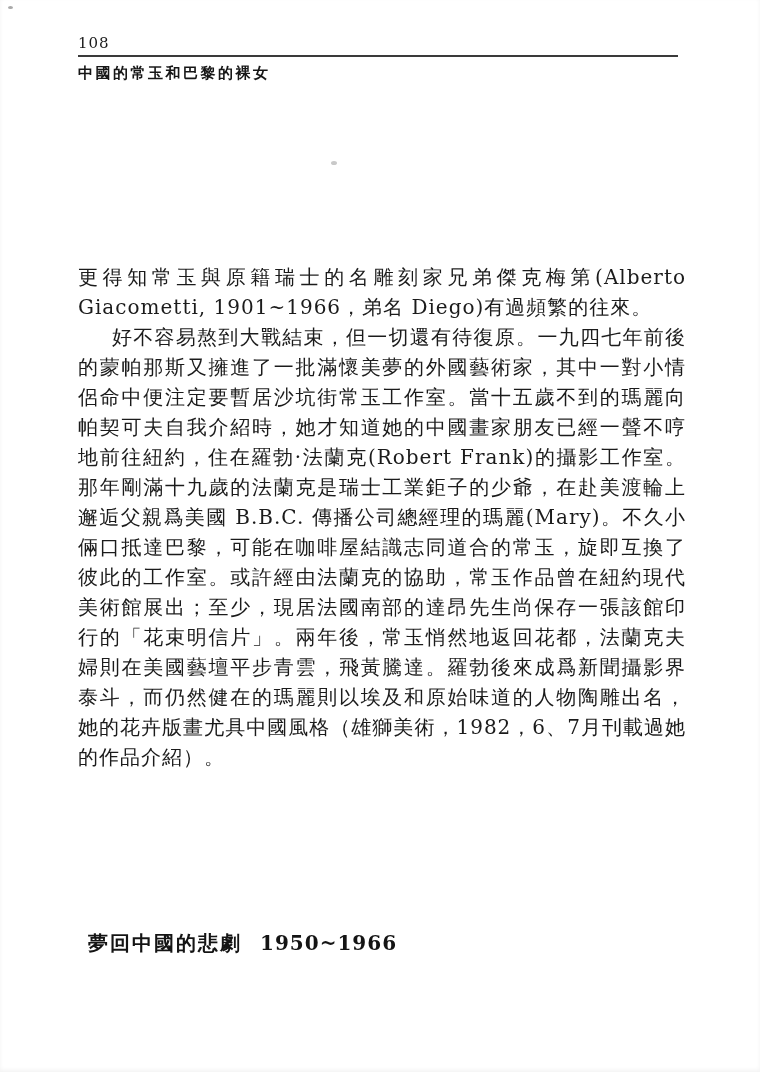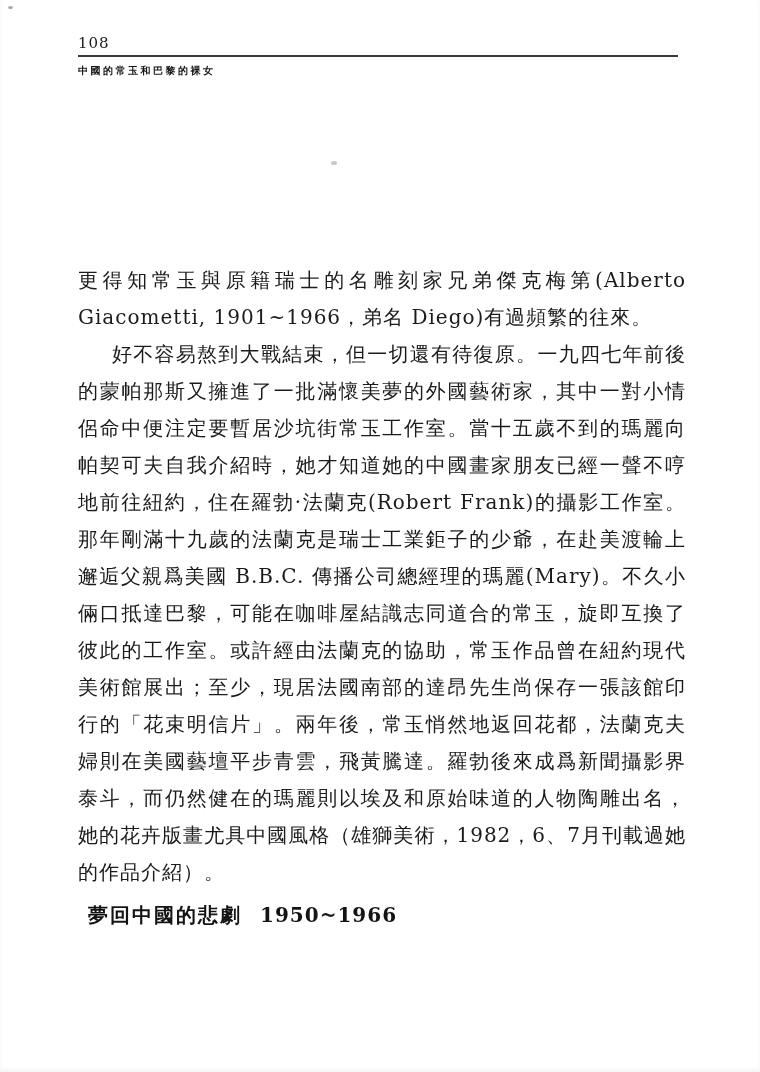--- a/index.html
+++ b/index.html
@@ -30,48 +30,48 @@
       left: 78px;
       top: 55px;
       width: 600px;
       height: 2px;
       background: #3a3a3a;
     }
     .running-header {
       position: absolute;
       left: 78px;
       top: 64px;
-      font-size: 10px;
+      font-size: 15px;
       font-weight: bold;
       letter-spacing: 2.5px;
       color: #161616;
       white-space: nowrap;
     }
     .body-text {
       position: absolute;
       left: 78px;
       top: 262px;
       width: 608px;
       font-size: 20px;
-      line-height: 37px;
+      line-height: 30px;
       letter-spacing: 1px;
       text-align: justify;
       color: #1b1b1b;
     }
     .body-text p {
       margin: 0;
       padding: 0;
     }
     .body-text p.indent {
       text-indent: 1.7em;
     }
     .section-heading {
       position: absolute;
       left: 88px;
-      top: 902px;
+      top: 930px;
       font-size: 20px;
       font-weight: bold;
       letter-spacing: 2px;
       color: #141414;
       white-space: nowrap;
     }
     .section-heading .years {
       margin-left: 18px;
       letter-spacing: 1px;
     }

